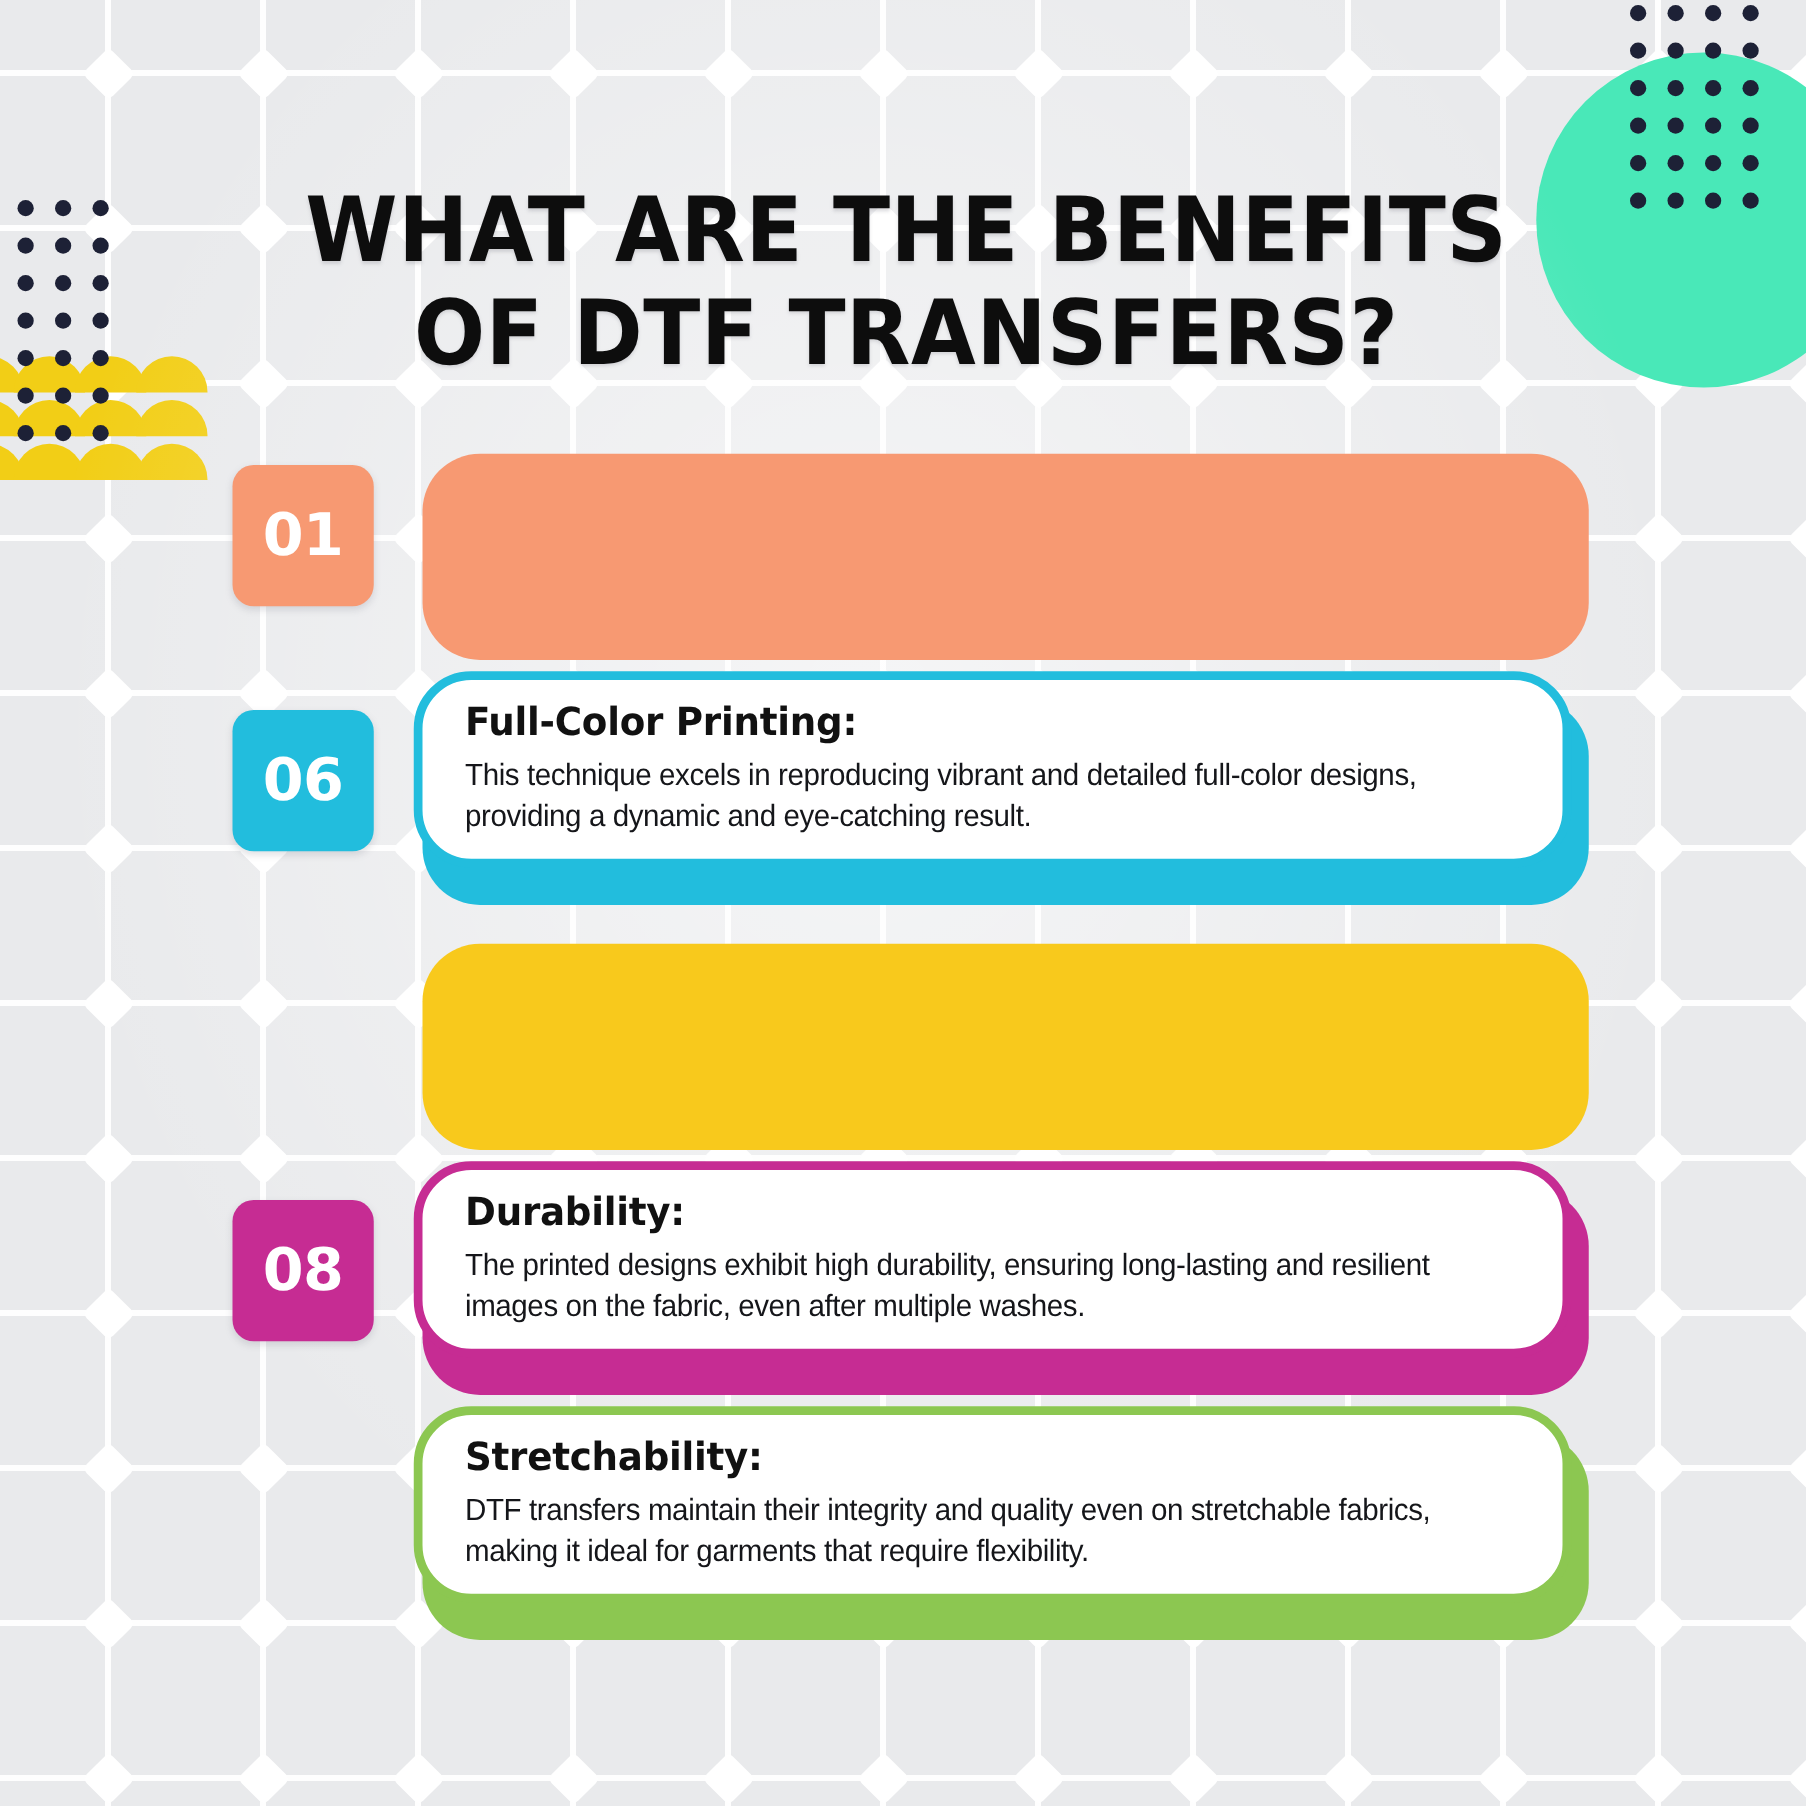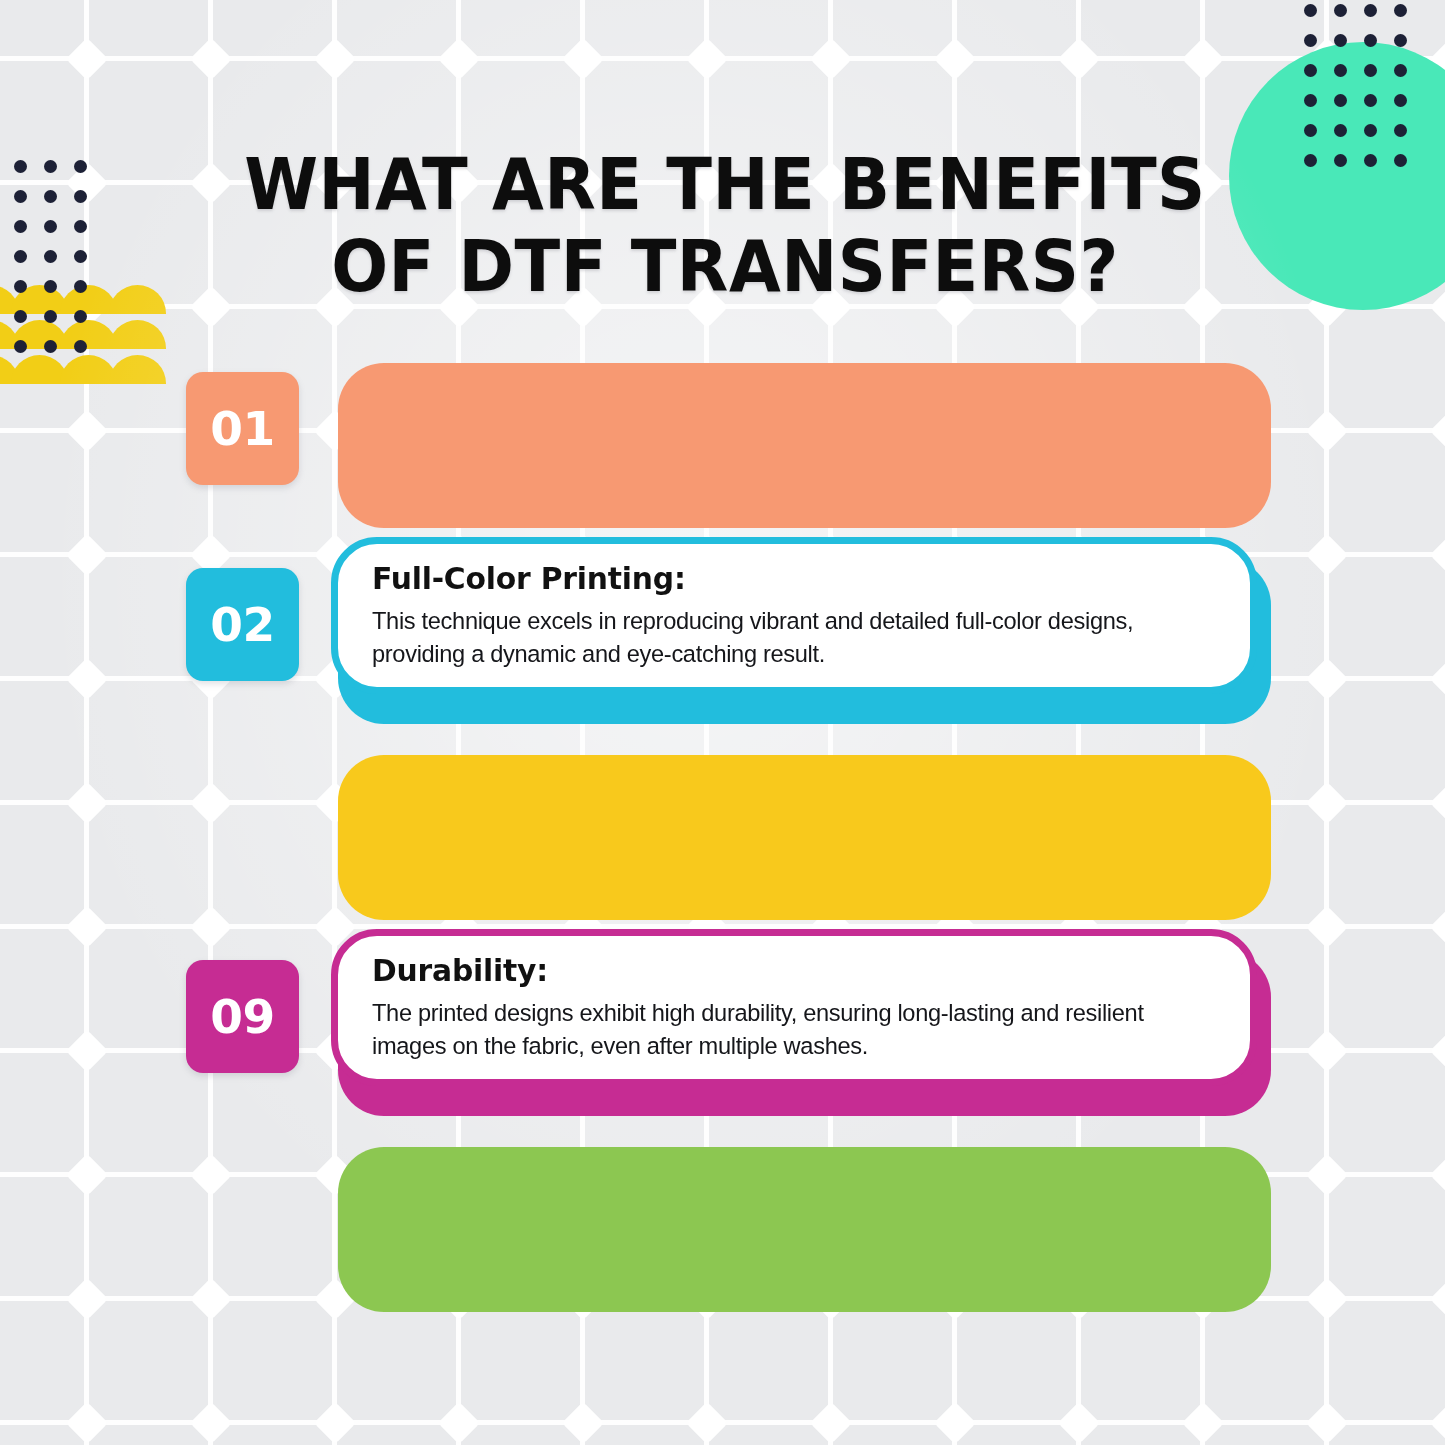--- a/index.html
+++ b/index.html
@@ -381,39 +381,43 @@
 
   <div id="cards-container">
       <div class="card-row" style="top:341px">
         <div class="badge" style="background:#F79972">
           <span>01</span>
         </div>
         <div class="card-shadow" style="background:#F79972"></div>
       </div>
       <div class="card-row" style="top:537px">
         <div class="badge" style="background:#22BDDD">
-          <span>02</span>
+          <span>06</span>
         </div>
         <div class="card-shadow" style="background:#22BDDD"></div>
         <div class="card" style="border-color:#22BDDD">
           <div class="card-title">Full-Color Printing:</div>
           <div class="card-body">This technique excels in reproducing vibrant and detailed full-color designs, providing a dynamic and eye-catching result.</div>
         </div>
       </div>
       <div class="card-row" style="top:733px">
         <div class="card-shadow" style="background:#F8C91C"></div>
       </div>
       <div class="card-row" style="top:929px">
         <div class="badge" style="background:#C62C93">
-          <span>09</span>
+          <span>08</span>
         </div>
         <div class="card-shadow" style="background:#C62C93"></div>
         <div class="card" style="border-color:#C62C93">
           <div class="card-title">Durability:</div>
           <div class="card-body">The printed designs exhibit high durability, ensuring long-lasting and resilient images on the fabric, even after multiple washes.</div>
         </div>
       </div>
       <div class="card-row" style="top:1125px">
         <div class="card-shadow" style="background:#8CC751"></div>
+        <div class="card" style="border-color:#8CC751">
+          <div class="card-title">Stretchability:</div>
+          <div class="card-body">DTF transfers maintain their integrity and quality even on stretchable fabrics, making it ideal for garments that require flexibility.</div>
+        </div>
       </div>
     </div>
 
 </div>
 
 </body></html>

